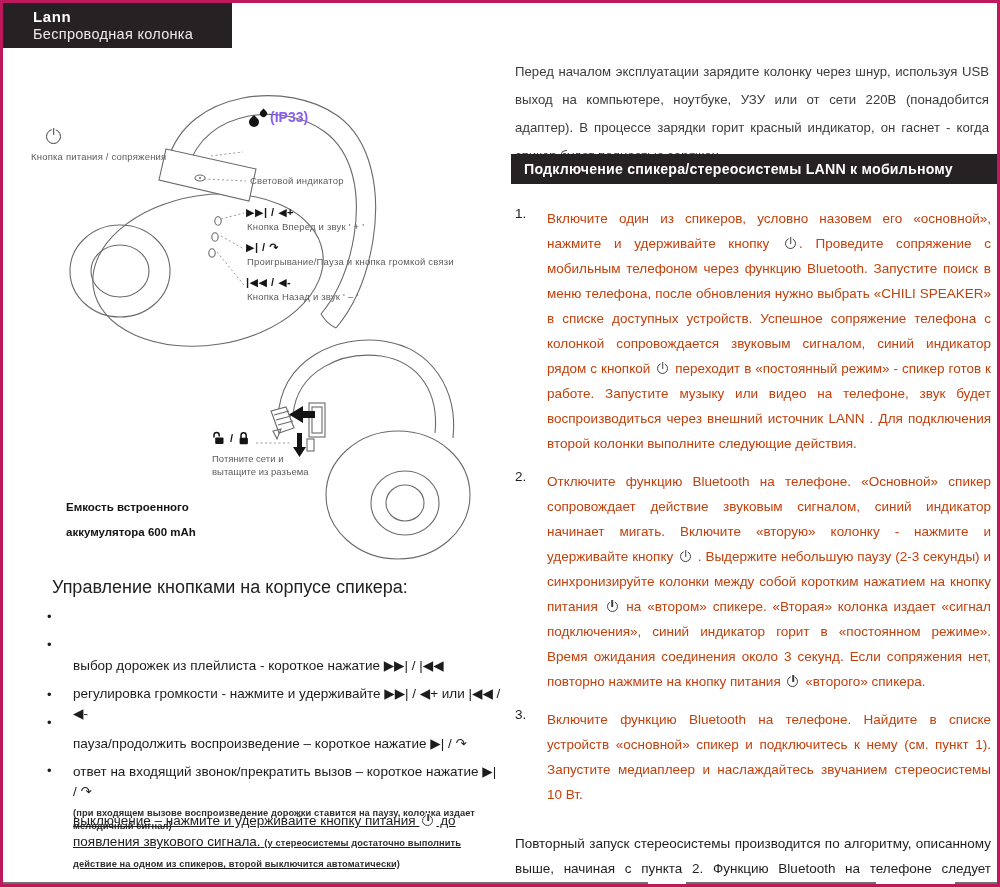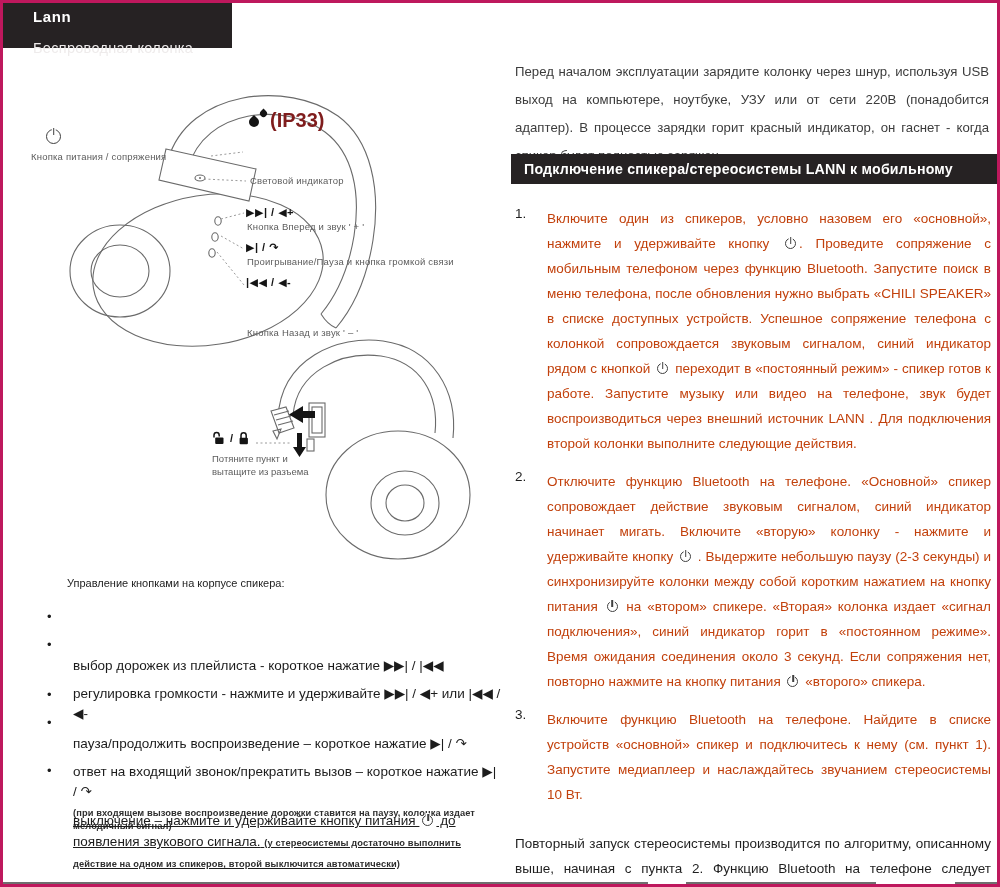--- a/index.html
+++ b/index.html
@@ -5,21 +5,21 @@
   html,body{margin:0;padding:0;background:#fff;}
   .page{
     position:relative;width:1000px;height:887px;background:#fff;
     font-family:"Liberation Sans","DejaVu Sans",sans-serif;color:#222;
     border:3px solid #be185d;box-sizing:border-box;overflow:hidden;
   }
   
   .header{position:absolute;left:0;top:0;width:229px;height:45px;background:#262223;
     color:#fff;padding:5px 0 0 30px;box-sizing:border-box;}
   .brand{font-size:15px;font-weight:bold;letter-spacing:.6px;}
-  .subtitle{font-size:14.5px;color:#eeebeb;letter-spacing:.3px;margin-top:15px;}
+  .subtitle{font-size:14.5px;color:#eeebeb;letter-spacing:.3px;margin-top:1px;}
 
   
   .intro{position:absolute;left:512px;top:55px;width:474px;font-size:13.2px;
     line-height:28px;color:#3c3c3c;text-align:justify;}
   .bar{position:absolute;left:508px;top:151px;width:492px;height:30px;background:#262223;
     color:#fff;font-weight:bold;font-size:14.2px;line-height:30px;padding-left:13px;
     box-sizing:border-box;letter-spacing:.2px;}
   .steps{position:absolute;left:512px;top:203px;width:476px;}
   .step{display:flex;margin-bottom:13px;}
   .step-num{width:32px;flex:none;font-size:13.5px;color:#1f1f1f;}
@@ -31,36 +31,36 @@
     position:relative;vertical-align:-1px;margin:0 3px;box-sizing:border-box;}
   .pwr:before{content:"";position:absolute;left:50%;top:-3px;width:4.5px;height:4.5px;
     background:#fff;transform:translateX(-50%);}
   .pwr:after{content:"";position:absolute;left:50%;top:-2px;width:1.6px;height:6.5px;
     background:#3f3f3f;transform:translateX(-50%);}
   .pwr-lg{width:15px;height:15px;border-width:1.7px;}
 
   
   .co-label{position:absolute;font-size:9.5px;color:#5c5c5c;letter-spacing:.2px;}
   .co-icons{position:absolute;font-size:11px;font-weight:bold;color:#141414;letter-spacing:.5px;}
-  .ip33-title{position:absolute;left:267px;top:106px;font-size:20px;font-weight:bold;color:#7f1d1d;}
+  .ip33-title{position:absolute;left:267px;top:106px;font-size:14px;font-weight:bold;color:#8b5cf6;}
   .drops{position:absolute;left:245px;top:107px;width:22px;height:22px;}
   .drop{position:absolute;background:#141414;border-radius:0 50% 50% 50%;transform:rotate(45deg);}
   .drop-big{left:1px;top:7px;width:10px;height:10px;}
   .drop-small{left:12px;top:0;width:7px;height:7px;}
   .ip33-desc{position:absolute;left:246px;top:132px;width:195px;font-size:9.5px;
     line-height:12.5px;color:#6a6a6a;}
   .battery{position:absolute;left:63px;top:492px;font-size:11.5px;font-weight:bold;
     line-height:25px;color:#141414;}
   .locks{position:absolute;left:209px;top:428px;display:flex;align-items:center;gap:4px;
     font-size:11px;font-weight:bold;color:#141414;}
   .detach-label{position:absolute;left:209px;top:450px;width:100px;font-size:9.5px;
     line-height:12.5px;color:#5c5c5c;}
 
   
-  .controls-heading{position:absolute;left:64px;top:574px;font-size:11px;color:#222;}
+  .controls-heading{position:absolute;left:49px;top:574px;font-size:18px;color:#222;}
   .bullet{position:absolute;left:44px;width:456px;display:flex;font-size:13.5px;color:#1c1c1c;}
   .mark{width:26px;flex:none;font-size:13px;}
   .btext{flex:1;line-height:20px;margin-top:47px;}
   .bnote{font-size:9.3px;font-weight:bold;color:#2e2e2e;letter-spacing:.1px;line-height:13px;}
   .bnote-block{display:block;margin-top:5px;}
 
   
   .redge{position:absolute;background:#4a4a4a;width:2px;}
   .bseg{position:absolute;bottom:0;height:2px;background:#6f6f6f;}
 
@@ -130,21 +130,21 @@
 
   <div class="co-label" style="left:247px;top:172px;">Световой индикатор</div>
 
   <div class="co-icons" style="left:243px;top:203px;">▶▶| / ◀+</div>
   <div class="co-label" style="left:244px;top:218px;">Кнопка Вперед и звук ' + '</div>
 
   <div class="co-icons" style="left:243px;top:238px;">▶| / ↷</div>
   <div class="co-label" style="left:244px;top:253px;">Проигрывание/Пауза и кнопка громкой связи</div>
 
   <div class="co-icons" style="left:243px;top:273px;">|◀◀ / ◀-</div>
-  <div class="co-label" style="left:244px;top:288px;margin-top:36px;">Кнопка Назад и звук ' – '</div>
+  <div class="co-label" style="left:244px;top:288px;">Кнопка Назад и звук ' – '</div>
 
   <svg class="overlay" style="left:220px;top:330px;" width="260" height="260" viewBox="0 0 260 260">
     <path class="ln" d="M55,85 C58,25 115,2 160,8 C210,15 235,58 230,105"></path>
     <path class="ln" d="M70,82 C74,38 118,18 158,23 C198,29 216,62 212,100"></path>
     <path class="ln" d="M55,85 L70,82"></path>
     <polygon class="lnf" points="48,78 63,74 71,95 56,100"></polygon>
     <path class="ln" d="M51,82 L66,78 M53,87 L68,83 M55,92 L70,88 M50,98 L58,96 L54,106 Z"></path>
     <ellipse class="lnf" cx="175" cy="162" rx="72" ry="64"></ellipse>
     <ellipse class="ln" cx="182" cy="170" rx="34" ry="32"></ellipse>
     <ellipse class="ln" cx="182" cy="170" rx="19" ry="18"></ellipse>
@@ -159,22 +159,26 @@
     <svg width="14" height="14" viewBox="0 0 14 14">
       <path d="M2,6.5 V4.2 a2.6,2.6 0 0 1 5.2,0 V5.4" fill="none" stroke="#141414" stroke-width="1.5"></path>
       <rect x="3.2" y="6.5" width="8.3" height="6.5" rx="1" fill="#141414"></rect>
     </svg>
     <span>/</span>
     <svg width="14" height="14" viewBox="0 0 14 14">
       <path d="M4,7 V4.4 a2.6,2.6 0 0 1 5.2,0 V7" fill="none" stroke="#141414" stroke-width="1.5"></path>
       <rect x="2.6" y="6.8" width="8.3" height="6.4" rx="1" fill="#141414"></rect>
     </svg>
   </div>
-  <div class="detach-label">Потяните пункт и вытащите из разъема</div>
-
+  <div class="detach-label">Потяните сети и вытащите из разъема</div>
+
+  <div class="battery">
+    <div>Емкость встроенного</div>
+    <div>аккумулятора 600 mAh</div>
+  </div>
 
   <div class="controls-heading">Управление кнопками на корпусе спикера:</div>
 
   <div class="bullet" style="top:606px;">
     <span class="mark">•</span>
     <div class="btext">выбор дорожек из плейлиста - короткое нажатие  ▶▶| / |◀◀</div>
   </div>
 
   <div class="bullet" style="top:634px;">
     <span class="mark">•</span>

